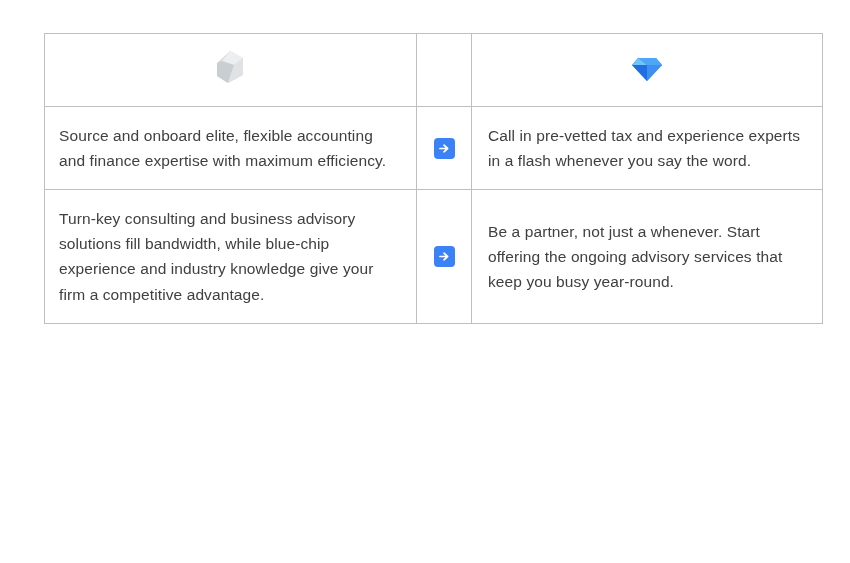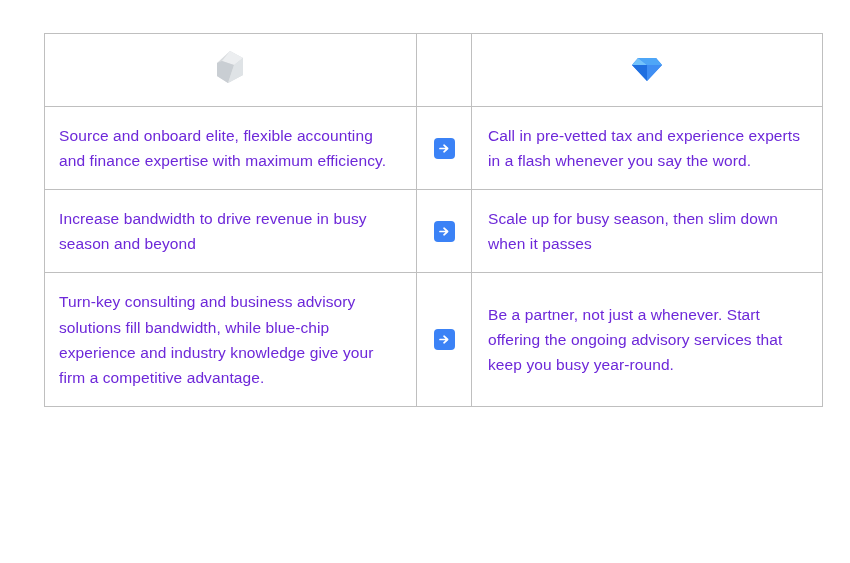--- a/index.html
+++ b/index.html
@@ -44,21 +44,21 @@
 
   .head-cell {
     height: 72px;
     text-align: center;
     vertical-align: middle;
   }
   .cell-text {
     padding: 16px 18px 16px 14px;
     font-size: 15.5px;
     line-height: 1.62;
-    color: #6d28d9;
+    color: #404040;
     letter-spacing: 0.1px;
   }
   .cell-right .cell-text {
     padding-left: 16px;
     padding-right: 16px;
   }
   .arrow-cell {
     text-align: center;
     vertical-align: middle;
   }
@@ -137,35 +137,20 @@
                 <path d="M3 7.5 H10 M7 4.2 L10.6 7.5 L7 10.8" fill="none" stroke="#ffffff" stroke-width="1.7" stroke-linecap="round" stroke-linejoin="round"></path>
               </svg>
             </span>
           </td>
           <td class="cell-right">
             <div class="cell-text">Call in pre-vetted tax and experience experts in a flash whenever you say the word.</div>
           </td>
         </tr>
 
 
-        <tr>
-          <td class="cell-left">
-            <div class="cell-text">Increase bandwidth to drive revenue in busy season and beyond</div>
-          </td>
-          <td class="arrow-cell">
-            <span class="arrow-badge">
-              <svg width="15" height="15" viewBox="0 0 15 15" xmlns="http://www.w3.org/2000/svg">
-                <path d="M3 7.5 H10 M7 4.2 L10.6 7.5 L7 10.8" fill="none" stroke="#ffffff" stroke-width="1.7" stroke-linecap="round" stroke-linejoin="round"></path>
-              </svg>
-            </span>
-          </td>
-          <td class="cell-right">
-            <div class="cell-text">Scale up for busy season, then slim down when it passes</div>
-          </td>
-        </tr>
 
         <tr>
           <td class="cell-left">
             <div class="cell-text">Turn-key consulting and business advisory solutions fill bandwidth, while blue-chip experience and industry knowledge give your firm a competitive advantage.</div>
           </td>
           <td class="arrow-cell">
             <span class="arrow-badge">
               <svg width="15" height="15" viewBox="0 0 15 15" xmlns="http://www.w3.org/2000/svg">
                 <path d="M3 7.5 H10 M7 4.2 L10.6 7.5 L7 10.8" fill="none" stroke="#ffffff" stroke-width="1.7" stroke-linecap="round" stroke-linejoin="round"></path>
               </svg>

